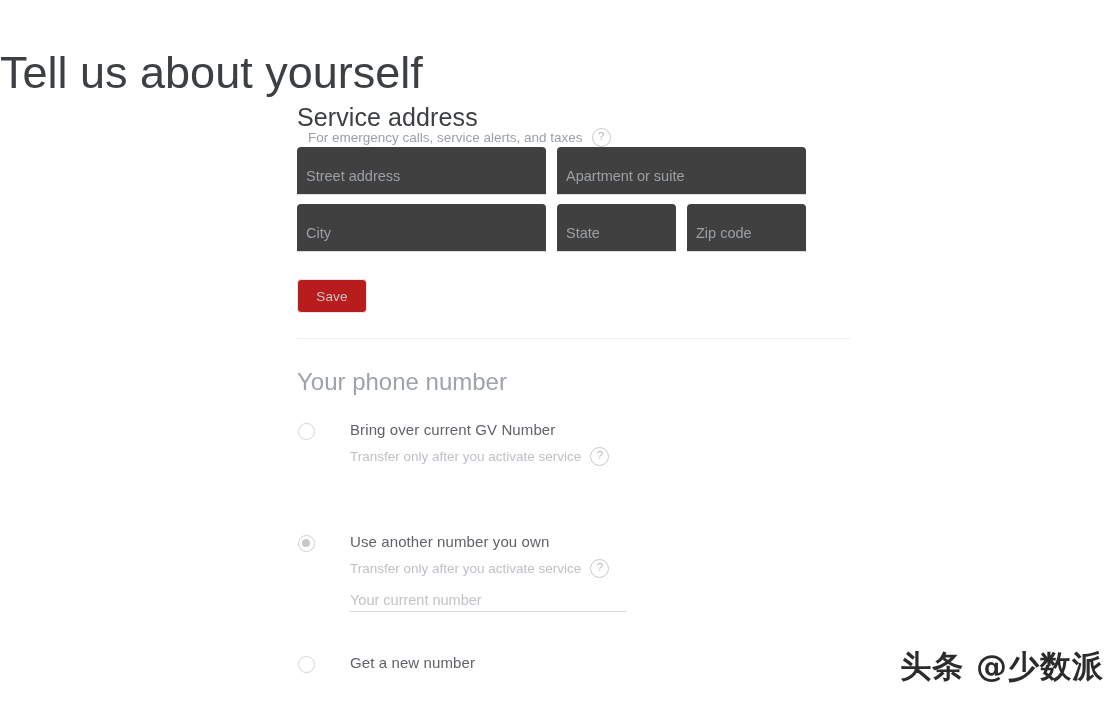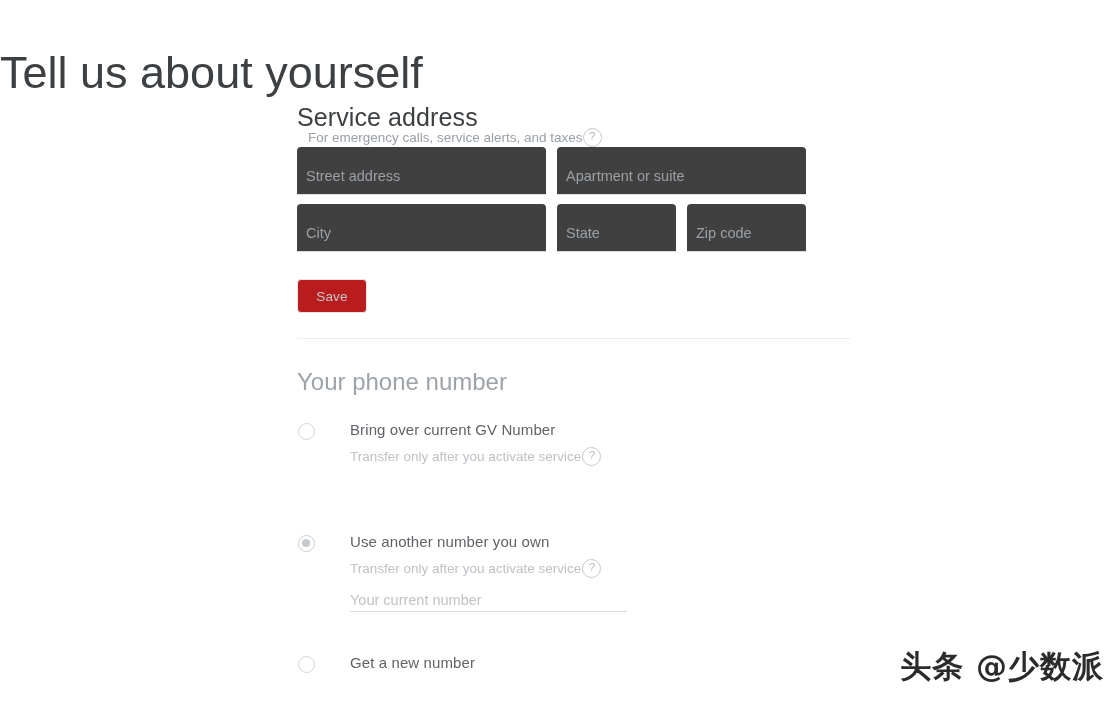--- a/index.html
+++ b/index.html
@@ -52,20 +52,21 @@
     position: absolute;
     left: 0;
     top: 102px;
   }
   .subtitle-row {
     position: absolute;
     left: 11px;
     top: 128px;
     display: flex;
     align-items: center;
+    gap: 9px;
   }
   .subtitle-text {
     font-size: 13.5px;
     color: #9aa0a6;
     line-height: 18px;
     white-space: nowrap;
   }
 
   
   .help-icon {
@@ -189,21 +190,21 @@
     font-size: 15px;
     color: #5f6368;
     line-height: 20px;
     letter-spacing: 0.1px;
     white-space: nowrap;
   }
   .radio-sub-row {
     margin-top: 7px;
     display: flex;
     align-items: center;
-    gap: 1px;
+    gap: 9px;
   }
   .radio-sub {
     font-size: 13.5px;
     color: #bdc1c6;
     line-height: 18px;
     white-space: nowrap;
   }
 
   
   .underline-input {

